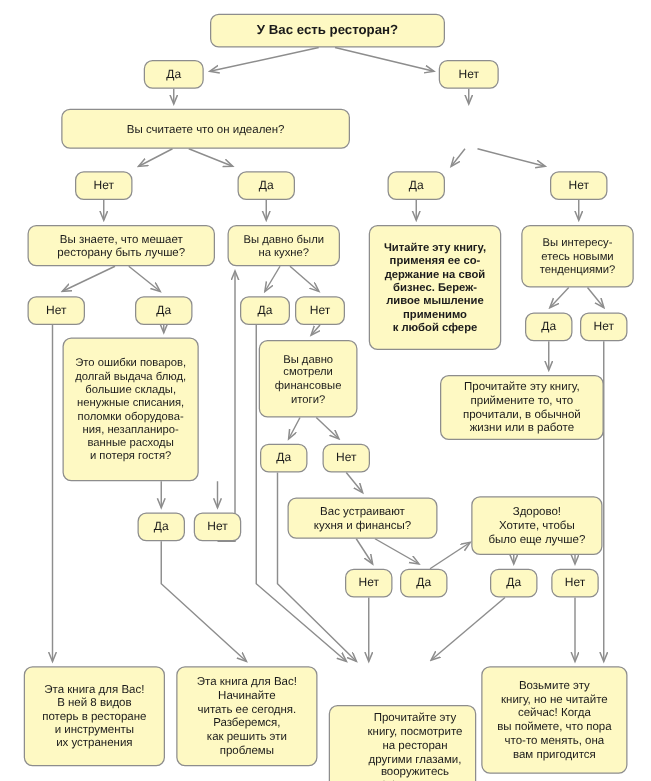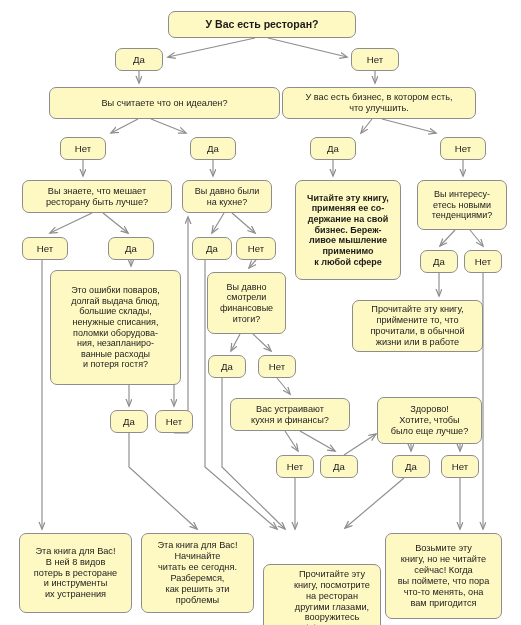--- a/index.html
+++ b/index.html
@@ -105,22 +105,20 @@
       <path d="M205,260 L205,467 L277,529"></path>
       <path d="M222,378 L222,467 L285,529"></path>
     </g>
   </svg>
 
   <div class="node n-title" style="left:168px;top:11px;width:188px;height:27px;">У Вас есть ресторан?</div>
   <div class="node n-yn" style="left:115px;top:48px;width:48px;height:23px;">Да</div>
   <div class="node n-yn" style="left:351px;top:48px;width:48px;height:23px;">Нет</div>
 
   <div class="node n-q" style="left:49px;top:87px;width:231px;height:32px;">Вы считаете что он идеален?</div>
-  <div class="node n-q" style="left:282px;top:87px;width:194px;height:32px;">У вас есть бизнес, в котором есть,
-что улучшить.</div>
 
   <div class="node n-yn" style="left:60px;top:137px;width:46px;height:23px;">Нет</div>
   <div class="node n-yn" style="left:190px;top:137px;width:46px;height:23px;">Да</div>
   <div class="node n-yn" style="left:310px;top:137px;width:46px;height:23px;">Да</div>
   <div class="node n-yn" style="left:440px;top:137px;width:46px;height:23px;">Нет</div>
 
   <div class="node n-q" style="left:22px;top:180px;width:150px;height:33px;">Вы знаете, что мешает
 ресторану быть лучше?</div>
   <div class="node n-narrow" style="left:182px;top:180px;width:90px;height:33px;">Вы давно были
 на кухне?</div>
@@ -135,21 +133,21 @@
 етесь новыми
 тенденциями?</div>
 
   <div class="node n-yn" style="left:22px;top:237px;width:46px;height:23px;">Нет</div>
   <div class="node n-yn" style="left:108px;top:237px;width:46px;height:23px;">Да</div>
   <div class="node n-yn" style="left:192px;top:237px;width:40px;height:23px;">Да</div>
   <div class="node n-yn" style="left:236px;top:237px;width:40px;height:23px;">Нет</div>
   <div class="node n-yn" style="left:420px;top:250px;width:38px;height:23px;">Да</div>
   <div class="node n-yn" style="left:464px;top:250px;width:38px;height:23px;">Нет</div>
 
-  <div class="node n-narrow" style="left:50px;top:270px;width:131px;height:115px;">Это ошибки поваров,
+  <div class="node n-narrow" style="left:50px;top:270px;width:109px;height:115px;">Это ошибки поваров,
 долгай выдача блюд,
 большие склады,
 ненужные списания,
 поломки оборудова-
 ния, незапланиро-
 ванные расходы
 и потеря гостя?</div>
   <div class="node n-narrow" style="left:207px;top:272px;width:79px;height:62px;">Вы давно
 смотрели
 финансовые

